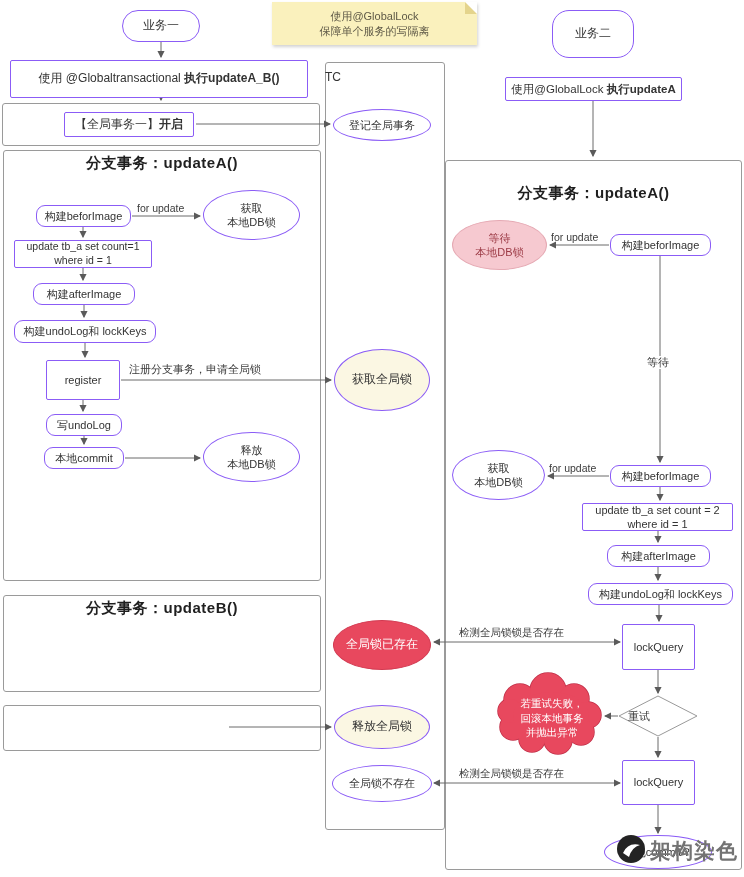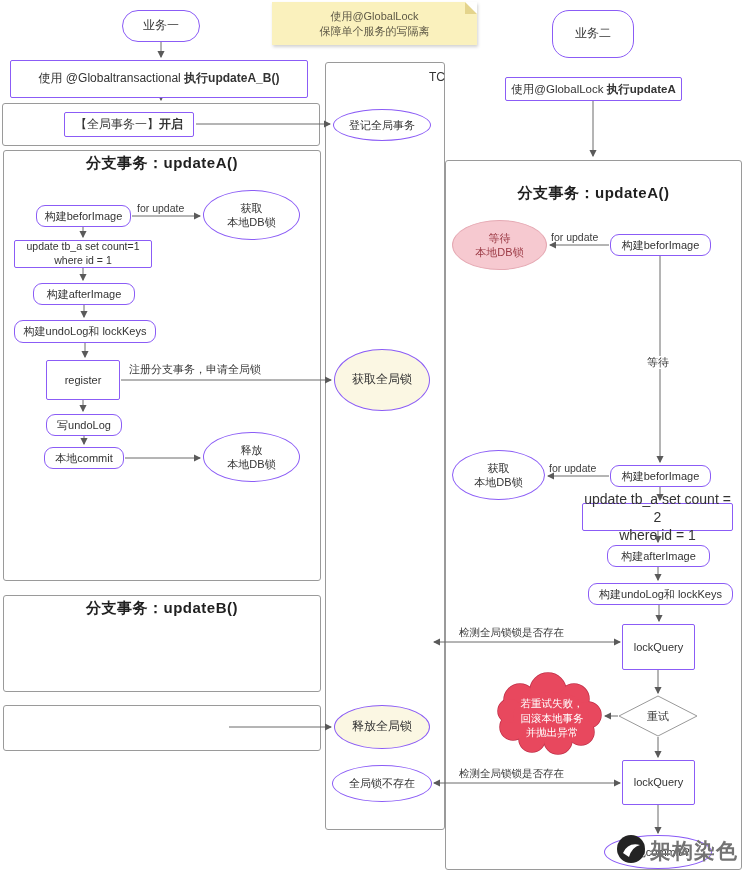--- a/index.html
+++ b/index.html
@@ -128,50 +128,51 @@
   <div class="node rect" style="left:46px;top:360px;width:74px;height:40px">register</div>
   <div class="lbl" style="left:129px;top:363px;font-size:11px">注册分支事务，申请全局锁</div>
   <div class="node round" style="left:46px;top:414px;width:76px;height:22px">写undoLog</div>
   <div class="node round" style="left:44px;top:447px;width:80px;height:22px">本地commit</div>
   <div class="node ellipse ml" style="left:203px;top:432px;width:97px;height:50px">释放
 本地DB锁</div>
 
   <div class="title" style="left:3px;top:599px;width:318px">分支事务：updateB()</div>
 
 
-  <div class="abs" style="left:325px;top:70px;width:120px;text-align:right;font-size:12px;color:#333">TC</div>
+  <div class="abs" style="left:325px;top:70px;width:120px;text-align:left;font-size:12px;color:#333">TC</div>
   <div class="node ellipse" style="left:333px;top:109px;width:98px;height:32px">登记全局事务</div>
   <div class="node ellipse cream" style="left:334px;top:349px;width:96px;height:62px;font-size:12px">获取全局锁</div>
+  <div class="node ellipse redfill" style="left:333px;top:620px;width:98px;height:50px">全局锁已存在</div>
   <div class="node ellipse cream" style="left:334px;top:705px;width:96px;height:44px;font-size:12px">释放全局锁</div>
   <div class="node ellipse" style="left:332px;top:765px;width:100px;height:37px">全局锁不存在</div>
 
   <div class="node rect" style="left:505px;top:77px;width:177px;height:24px;font-size:11.5px">
     <span><span>使用@GlobalLock </span><b>执行updateA</b></span>
   </div>
   <div class="title" style="left:445px;top:184px;width:297px">分支事务：updateA()</div>
 
   <div class="node ellipse pinkfill ml" style="left:452px;top:220px;width:95px;height:50px">等待
 本地DB锁</div>
   <div class="lbl" style="left:551px;top:231px">for update</div>
   <div class="node round" style="left:610px;top:234px;width:101px;height:22px">构建beforImage</div>
 
   <div class="lbl bg" style="left:644px;top:356px;font-size:11px">等待</div>
 
   <div class="node ellipse ml" style="left:452px;top:450px;width:93px;height:50px">获取
 本地DB锁</div>
   <div class="lbl" style="left:549px;top:462px">for update</div>
   <div class="node round" style="left:610px;top:465px;width:101px;height:22px">构建beforImage</div>
-  <div class="node rect ml" style="left:582px;top:503px;width:151px;height:28px;font-size:14px">update tb_a set count = 2
+  <div class="node rect ml" style="left:582px;top:503px;width:151px;height:28px;font-size:11px">update tb_a set count = 2
 where id = 1</div>
   <div class="node round" style="left:607px;top:545px;width:103px;height:22px">构建afterImage</div>
   <div class="node round" style="left:588px;top:583px;width:145px;height:22px">构建undoLog和 lockKeys</div>
   <div class="node rect" style="left:622px;top:624px;width:73px;height:46px">lockQuery</div>
   <div class="lbl" style="left:459px;top:626px">检测全局锁锁是否存在</div>
 
-  <div class="abs" style="left:628px;top:709px;width:60px;text-align:center;font-size:11px;color:#333">重试</div>
+  <div class="abs" style="left:628px;top:709px;width:60px;text-align:left;font-size:11px;color:#333">重试</div>
   <div class="cloud-text" style="left:508px;top:696px;width:88px">若重试失败，
 回滚本地事务
 并抛出异常</div>
 
   <div class="node rect" style="left:622px;top:760px;width:73px;height:45px">lockQuery</div>
   <div class="lbl" style="left:459px;top:767px">检测全局锁锁是否存在</div>
 
   <div class="node ellipse" style="left:604px;top:835px;width:108px;height:34px">本地commit？</div>
 
   <svg class="abs" style="left:616px;top:834px" width="30" height="30">

